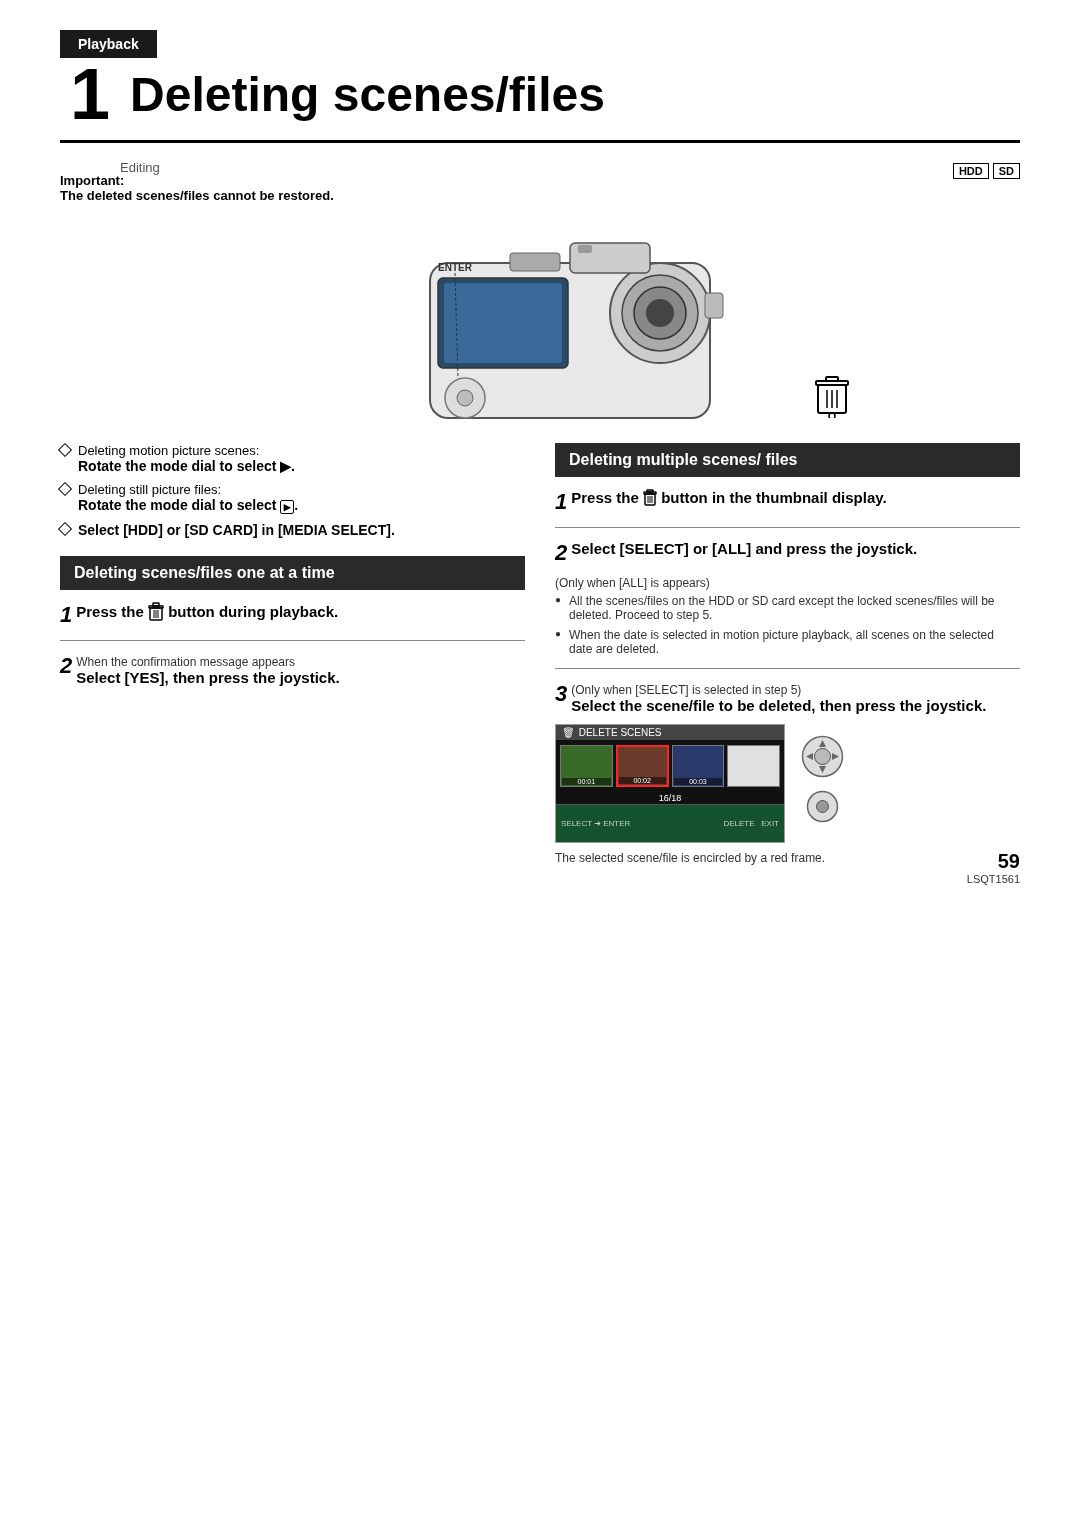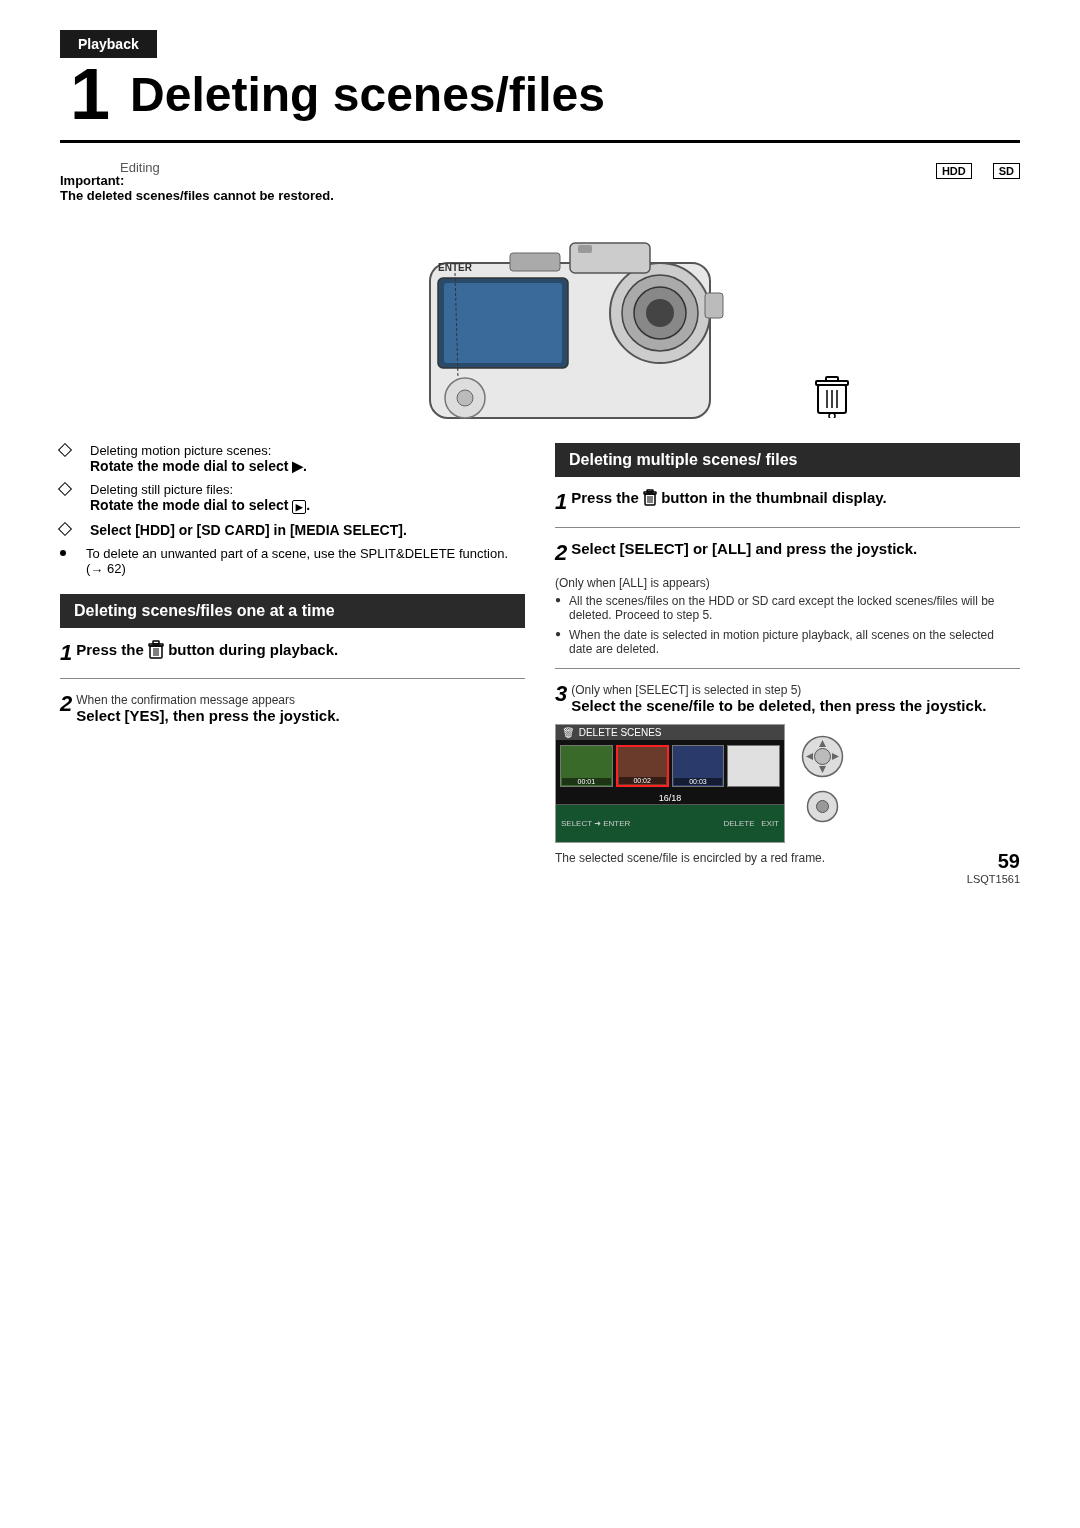--- a/index.html
+++ b/index.html
@@ -60,21 +60,21 @@
       padding: 20px 60px 40px 60px;
       position: relative;
     }
 
     
     .media-badges {
       position: absolute;
       right: 60px;
       top: 20px;
       display: flex;
-      gap: 21px;
+      gap: 4px;
     }
     .media-badge {
       border: 1.5px solid #000;
       font-size: 11px;
       font-weight: bold;
       padding: 1px 5px;
     }
 
     
     .important-note {
@@ -106,21 +106,21 @@
     
     .instructions-list {
       list-style: none;
       padding: 0;
     }
     .instructions-list li {
       margin-bottom: 8px;
       font-size: 13px;
       display: flex;
       align-items: flex-start;
-      gap: 20px;
+      gap: 8px;
     }
     .diamond {
       display: inline-block;
       width: 10px;
       height: 10px;
       border: 1.5px solid #000;
       transform: rotate(45deg);
       margin-top: 2px;
       flex-shrink: 0;
     }
@@ -310,24 +310,20 @@
           <span class="diamond"></span>
           <span>
             <span>Deleting still picture files:</span><br>
             <span class="bold-instruction">Rotate the mode dial to select <span style="display:inline-block;width:14px;height:14px;border:1.5px solid #000;border-radius:2px;text-align:center;line-height:12px;font-size:9px;">▶</span>.</span>
           </span>
         </li>
         <li>
           <span class="diamond"></span>
           <span class="bold-instruction">Select [HDD] or [SD CARD] in [MEDIA SELECT].</span>
         </li>
-        <li style="margin-top:8px;">
-          <span class="bullet-dot"></span>
-          <span>To delete an unwanted part of a scene, use the SPLIT&amp;DELETE function. (→ 62)</span>
-        </li>
       </ul>
 
       <div class="section-box" style="margin-top:18px;">
         <span>Deleting scenes/files one at a time</span>
       </div>
 
       <div class="step-row">
         <span class="step-number">1</span>
         <div class="step-content">
           <div class="step-main">Press the <span style="display:inline-block;vertical-align:middle;">

